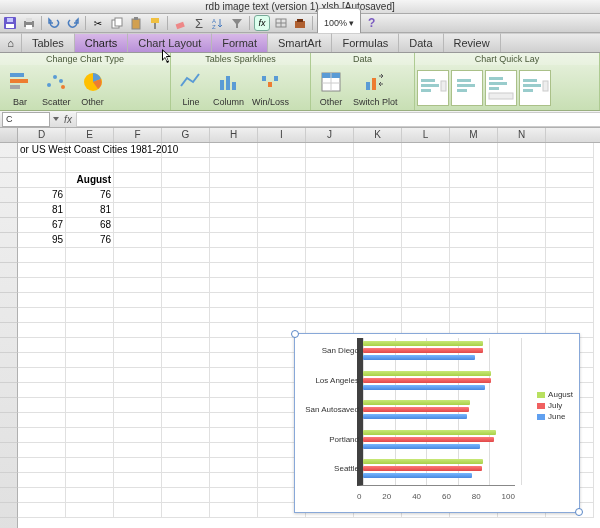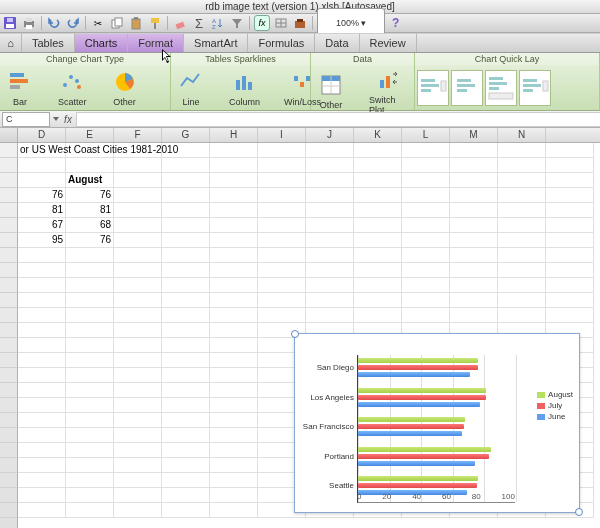--- a/index.html
+++ b/index.html
@@ -1,56 +1,56 @@
 <!DOCTYPE html>
 <html><head>
 <meta charset="utf-8">
 <style>
 *{box-sizing:border-box;margin:0;padding:0;font-family:"Lucida Grande",Arial,sans-serif}
 body{width:600px;height:528px;overflow:hidden;background:#fff;font-size:10px}
 .titlebar{height:14px;background:linear-gradient(#f5f5f5,#dcdcdc);border-bottom:1px solid #aaa;text-align:center;font-size:10px;line-height:14px;color:#333;overflow:hidden}
 .qat{height:19px;background:linear-gradient(#f0f0f0,#d0d0d0);border-bottom:1px solid #aaa;display:flex;align-items:center;padding:0 2px;gap:3px}
 .qat .qi{width:16px;height:16px;display:flex;align-items:center;justify-content:center;border-radius:2px}
 .qat .sep{width:1px;height:14px;background:#b0b0b0;margin:0 1px}
-.zoom{display:flex;align-items:center;gap:2px;font-size:9px;color:#333;border:1px solid #999;border-radius:3px;padding:0 18px;height:30px;background:#fff}
+.zoom{display:flex;align-items:center;gap:2px;font-size:9px;color:#333;border:1px solid #999;border-radius:3px;padding:0 6px;height:30px;background:#fff}
 .tabs{height:20px;background:linear-gradient(#e8e8e8,#d0d0d0);display:flex;border-bottom:1px solid #999}
 .tab{padding:0 10px;line-height:19px;font-size:11px;color:#333;border-right:1px solid #b8b8b8;border-top:1px solid #cfcfcf;cursor:pointer;background:linear-gradient(#eaeaea,#cfcfcf)}
 .tab.home{width:22px;padding:0;text-align:center}
 .tab.active{background:linear-gradient(#d8a8e8,#b878d0);color:#222}
 .tab.chart{background:linear-gradient(#d8b8e8,#b890d8)}
 .tab.end{flex:1;border-right:none}
 .ribbon{height:58px;background:linear-gradient(#eaf3e1,#c8dfb4);border-bottom:1px solid #9ab080;display:flex}
 .rgroup{border-right:1px solid #aecb92;display:flex;flex-direction:column}
 .glabel{font-size:9px;color:#4a5a3a;text-align:center;height:12px;line-height:12px;background:rgba(255,255,255,.2)}
-.gbody{flex:1;display:flex;align-items:center;padding:0 4px;gap:20px}
+.gbody{flex:1;display:flex;align-items:center;padding:0 4px;gap:4px}
 .rbtn{display:flex;flex-direction:column;align-items:center;gap:1px;padding:1px 2px;cursor:pointer}
 .rbtn .ic{width:28px;height:28px;display:flex;align-items:center;justify-content:center}
 .rbtn .lb{font-size:9px;color:#333}
 .gallery{display:flex;gap:2px;padding:2px}
 .galitem{width:32px;height:36px;background:#fff;border:1px solid #aac088;display:flex;align-items:center;justify-content:center}
 .fbar{height:17px;background:linear-gradient(#f4f4f4,#dedede);border-bottom:1px solid #b0b0b0;display:flex;align-items:center}
 .namebox{width:48px;height:15px;border:1px solid #aaa;background:#fff;font-size:9px;padding:0 3px;line-height:13px;margin:0 2px;color:#333}
 .fxicon{width:16px;text-align:center;font-style:italic;color:#555;font-size:10px}
 .fxin{flex:1;height:15px;border:1px solid #ccc;border-right:none;background:#fff}
 .grid{position:relative;overflow:hidden;height:400px}
 .colhdrs{display:flex;height:15px;background:linear-gradient(#f0f0f0,#dcdcdc);border-bottom:1px solid #b0b0b0}
 .corner{width:18px;border-right:1px solid #b0b0b0;background:linear-gradient(#e8e8e8,#d4d4d4)}
 .ch{width:48px;text-align:center;font-size:10px;line-height:14px;color:#444;border-right:1px solid #ccc}
 .rows{display:flex}
 .rowhdrs{width:18px;background:linear-gradient(#f0f0f0,#e0e0e0)}
 .rh{height:15px;text-align:center;font-size:8px;line-height:14px;color:#555;border-bottom:1px solid #d0d0d0;border-right:1px solid #b0b0b0}
 .cells{position:relative}
 .cellrow{display:flex;height:15px}
 .cell{width:48px;height:15px;border-right:1px solid #e0e0e0;border-bottom:1px solid #e0e0e0;font-size:10px;padding:0 2px;line-height:14px;text-align:right;color:#000;overflow:hidden;white-space:nowrap}
-.cell.l{text-align:left}
+.cell.l{text-align:right}
 .chartobj{position:absolute;left:294px;top:205px;width:286px;height:180px;background:#fff;border:1px solid #88a8d8;box-shadow:0 1px 3px rgba(0,0,0,.2)}
 .chartobj::before,.chartobj::after{content:"";position:absolute;width:6px;height:6px;background:#fff;border:1px solid #5a88c8;border-radius:50%}
 .chartobj::before{left:-4px;top:-4px}
 .chartobj::after{right:-4px;bottom:-4px}
-.plot{position:absolute;left:62px;top:21px;width:158px;height:148px;border-left:1px solid #404040;border-bottom:1px solid #888}
+.plot{position:absolute;left:62px;top:4px;width:158px;height:148px;border-left:6px solid #404040;border-bottom:1px solid #888}
 .catrow{position:absolute;left:0;width:100%;height:26px}
 .catlbl{position:absolute;left:-58px;width:54px;text-align:right;font-size:8px;color:#333;top:8px}
 .bar{position:absolute;left:0;height:5px;border-radius:1px}
 .b-aug{background:linear-gradient(#c8e878,#a8d048);top:3px}
 .b-jul{background:linear-gradient(#ff7878,#e04848);top:10px}
 .b-jun{background:linear-gradient(#78b8ff,#4888e0);top:17px}
 .xticks{position:absolute;left:62px;top:158px;width:158px;height:12px;display:flex;justify-content:space-between;font-size:8px;color:#555}
 .legend{position:absolute;right:6px;top:54px;font-size:8px;color:#333}
 .legend div{display:flex;align-items:center;gap:3px;margin:2px 0}
 .legend .sw{width:8px;height:6px}
@@ -147,20 +147,21 @@
       <span>100%</span>
       <span>▾</span>
     </div>
   <div class="qi" style="color:#7a5ac0;font-size:12px;font-weight:bold">?</div>
 </div>
 
 <div class="tabs">
   <div class="tab home">⌂</div>
   <div class="tab">Tables</div>
   <div class="tab chart active">Charts</div>
+  <div class="tab chart">Chart Layout</div>
   <div class="tab chart">Format</div>
   <div class="tab">SmartArt</div>
   <div class="tab">Formulas</div>
   <div class="tab">Data</div>
   <div class="tab">Review</div>
   <div class="tab end"></div>
 </div>
 
 <div class="ribbon">
   <div class="rgroup" style="width:171px">
@@ -720,21 +721,21 @@
           <div class="bar b-jul" style="width: 120.08px;"></div>
           <div class="bar b-jun" style="width: 112.18px;"></div>
         </div>
         <div class="catrow" style="top: 29.6px; height: 29.6px;">
           <div class="catlbl">Los Angeles</div>
           <div class="bar b-aug" style="width: 127.98px;"></div>
           <div class="bar b-jul" style="width: 127.98px;"></div>
           <div class="bar b-jun" style="width: 121.66px;"></div>
         </div>
         <div class="catrow" style="top: 59.2px; height: 29.6px;">
-          <div class="catlbl">San Francisco</div>
+          <div class="catlbl">San Autosaved</div>
           <div class="bar b-aug" style="width: 107.44px;"></div>
           <div class="bar b-jul" style="width: 105.86px;"></div>
           <div class="bar b-jun" style="width: 104.28px;"></div>
         </div>
         <div class="catrow" style="top: 88.8px; height: 29.6px;">
           <div class="catlbl">Portland</div>
           <div class="bar b-aug" style="width: 132.72px;"></div>
           <div class="bar b-jul" style="width: 131.14px;"></div>
           <div class="bar b-jun" style="width: 116.92px;"></div>
         </div>

